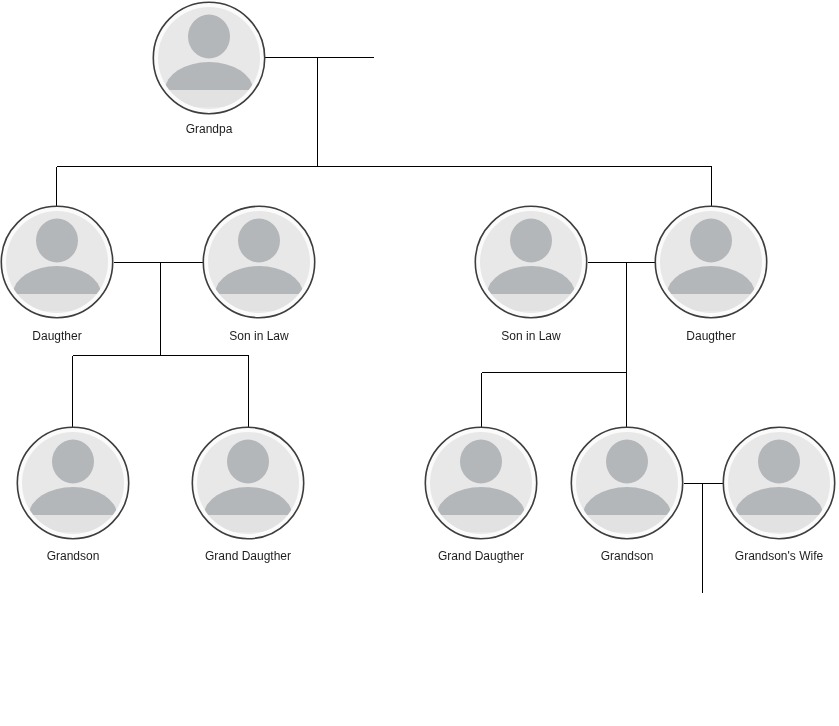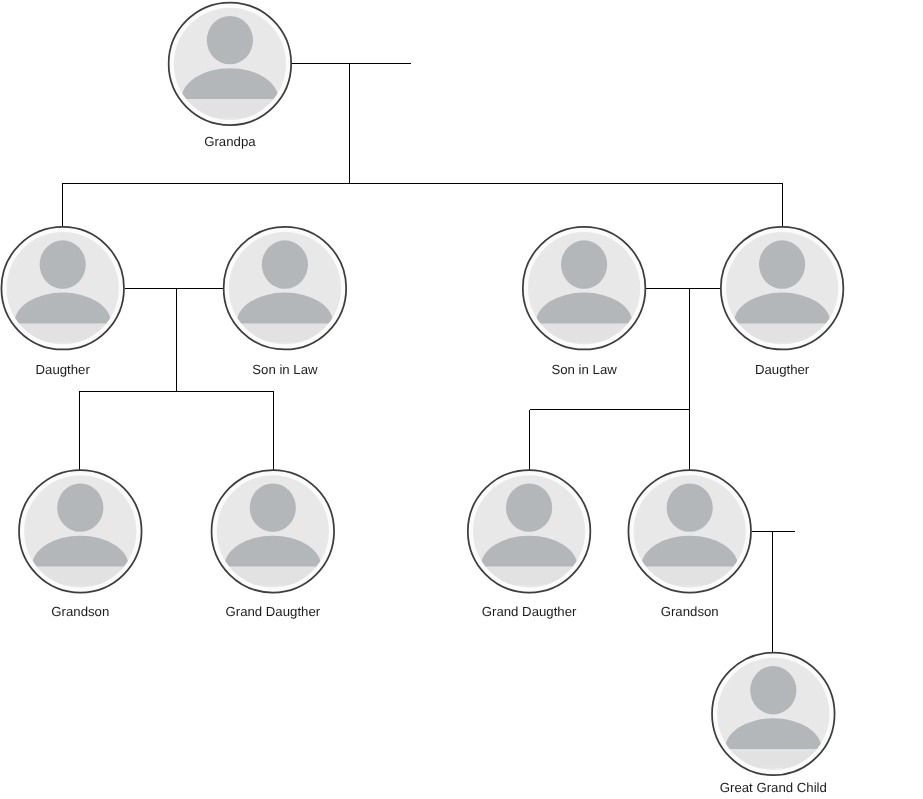--- a/index.html
+++ b/index.html
@@ -137,21 +137,21 @@
     <div class="label">Grand Daugther</div>
   </div>
 
   <div class="node r3" style="left:570px;top:426px">
     <svg class="avatar" width="114" height="114" viewBox="0 0 114 114">
         <use href="#avatar-glyph"></use>
       </svg>
     <div class="label">Grandson</div>
   </div>
 
-
-  <div class="node r4" style="left:646px;top:592px">
+  <div class="node r3" style="left:722px;top:426px">
     <svg class="avatar" width="114" height="114" viewBox="0 0 114 114">
         <use href="#avatar-glyph"></use>
       </svg>
-    <div class="label">Great Grand Child</div>
+    <div class="label">Grandson's Wife</div>
   </div>
+
 
 </div>
 
 </body></html>

